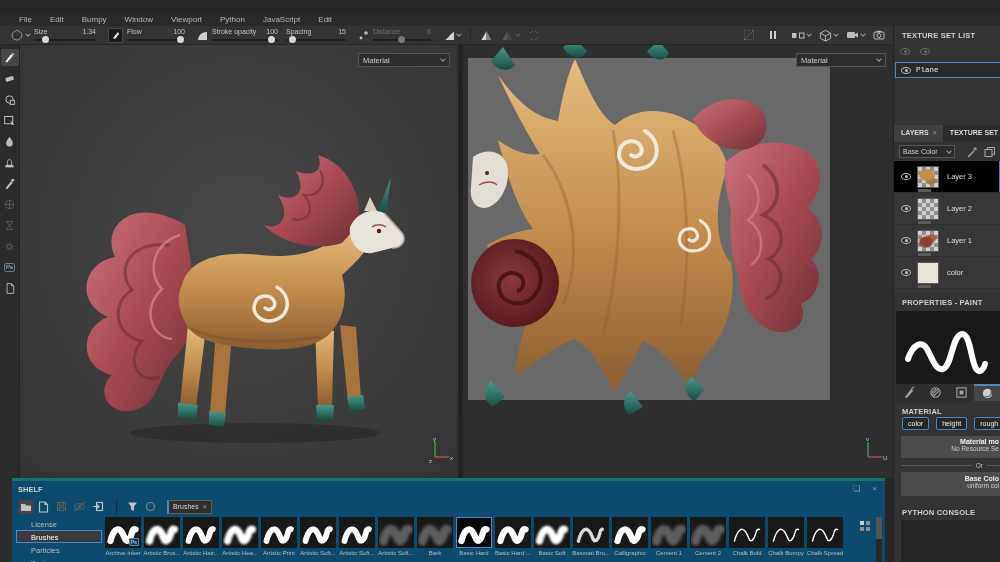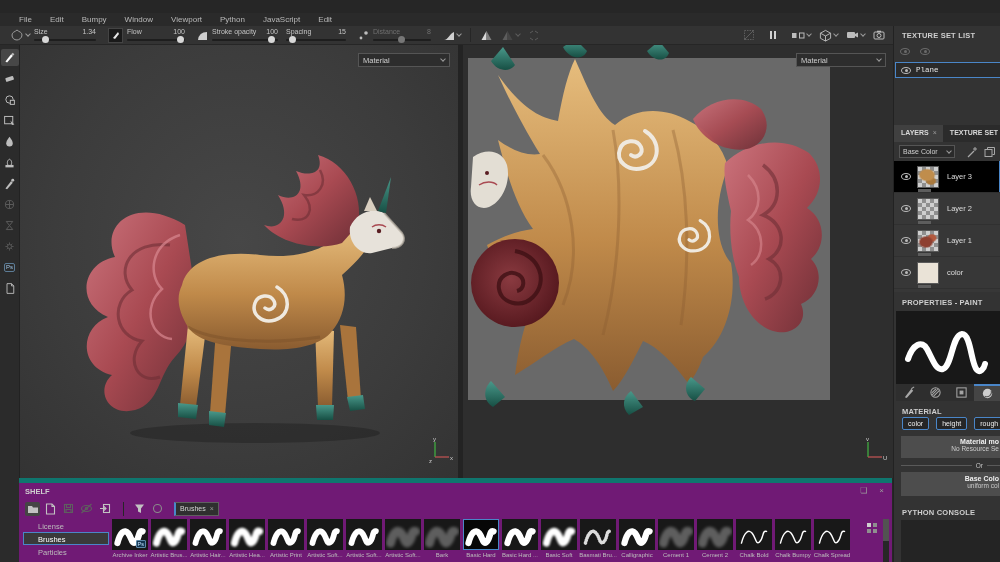--- a/index.html
+++ b/index.html
@@ -119,21 +119,21 @@
   .boxline1 { font-size:7px; font-weight:bold; color:#f0f0f0; white-space:nowrap; }
   .boxline2 { font-size:6.5px; color:#cccccc; white-space:nowrap; }
   #orrow { left:7px; top:434px; width:100px; height:10px; display:flex; align-items:center; gap:4px; }
   #orrow .line { height:1px; background:#5a5a5a; flex:1; }
   #orrow span { font-size:6.5px; color:#c4c4c4; }
   #bcbox { left:7px; top:446px; width:100px; height:24px; background:#4d4d4d;
     text-align:right; padding:3px 2px 0 0; overflow:hidden; }
   #console-body { left:7px; top:494px; width:100px; height:42px; background:#242424; }
 
   
-  #shelf { left:19px; top:478px; width:873px; height:84px; background:#701a75; border-top:5px solid #0f766e; }
+  #shelf { left:12px; top:478px; width:873px; height:84px; background:#0c4a6e; border-top:3px solid #0f766e; }
   #shelf-title { left:6px; top:4px; font-size:7.5px; font-weight:bold; color:#cfcfcf; }
   #shelf-win { right:8px; top:3px; display:flex; gap:12px; color:#9d9d9d; font-size:8px; }
   #shelf-tools { left:6px; top:17px; height:17px; display:flex; align-items:center; }
   .sico { width:15px; height:14px; display:flex; align-items:center; justify-content:center; margin-right:3px; border-radius:2px; }
   .sico.active { background:#454545; }
   .sico svg { stroke:#c2c2c2; fill:none; stroke-width:1.1; }
   .sico.dim svg { stroke:#5f5f5f; }
   #chip { height:14px; background:#2f2f2f; border:1px solid #5f5f5f; border-left:2px solid #4a86c8;
     display:flex; align-items:center; padding:0 4px; font-size:7px; color:#d6d6d6; gap:4px; margin:0 6px; }
   #searchbar { width:655px; height:15px; background:#2b2b2b; border:1px solid #252525;

